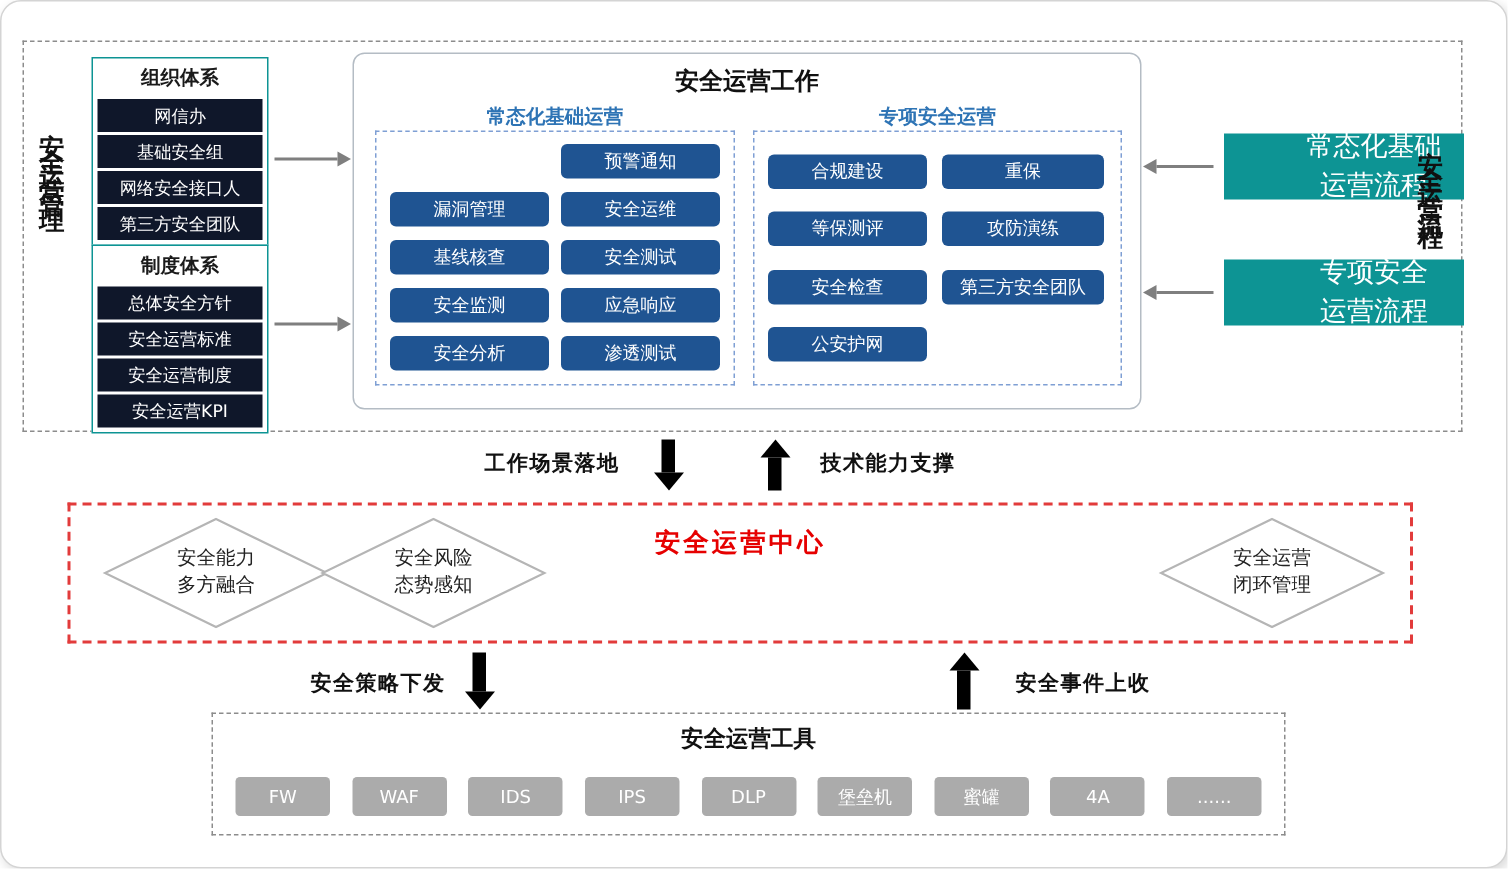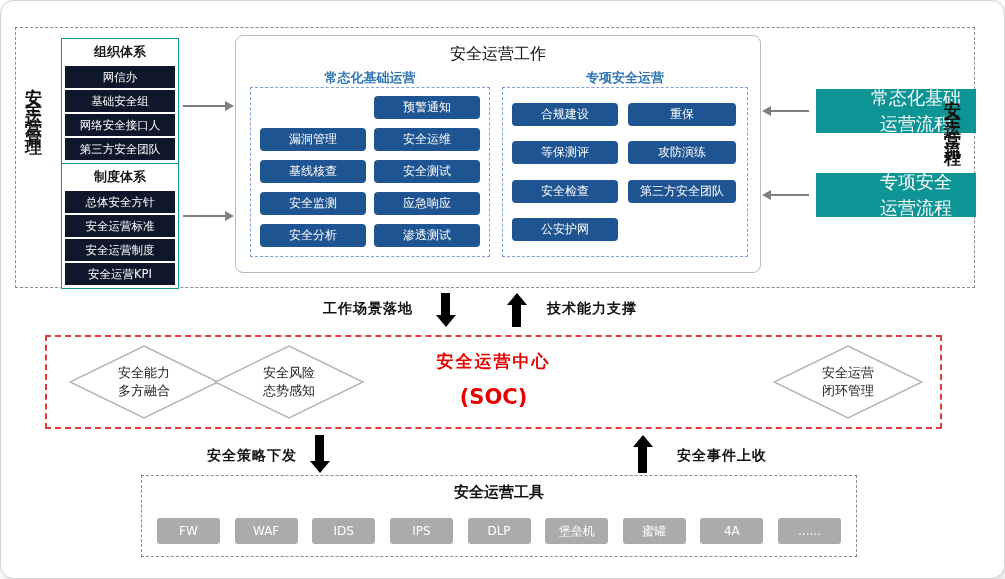--- a/index.html
+++ b/index.html
@@ -30,21 +30,21 @@
     position: absolute; width: 120px; height: 44px; background: #0d9494; color: #ffffff;
     font-size: 18px; display: flex; align-items: center; justify-content: center;
     text-align: center; white-space: pre-line; line-height: 1.45; padding-left: 40px;
   }
 
   
   .center-box {
     position: absolute; left: 234px; top: 34px; width: 526px; height: 238px;
     background: #fff; border: 1px solid #b4bcc4; border-radius: 8px; box-sizing: border-box;
   }
-  .center-title { position: absolute; left: 0; width: 100%; top: 8px; text-align: center; font-size: 16px; font-weight: normal; }
+  .center-title { position: absolute; left: 0; width: 100%; top: 8px; text-align: center; font-size: 16px; font-weight: bold; }
   .sub-title { position: absolute; text-align: center; font-weight: bold; font-size: 13px; color: #2e74b5; }
   .blue-dashed { position: absolute; border: 1.4px dashed #7f9fd4; box-sizing: border-box; }
   .blue-btn {
     position: absolute; width: 106px; height: 23px; background: #1f5492; color: #fff;
     font-size: 12px; display: flex; align-items: center; justify-content: center; border-radius: 4px;
   }
 
   
   .harrow { position: absolute; height: 2px; background: #7f7f7f; }
   .harrow.right::after {
@@ -158,21 +158,20 @@
 
   <div class="vlabel" style="left:941px; top:86px;">安全运营流程</div>
 
   <div class="conn-label" style="left:322px; top:299px;">工作场景落地</div>
   <div class="varrow down" style="left:440px; top:292px; height:22px;"></div>
   <div class="varrow up" style="left:511px; top:304px; height:22px;"></div>
   <div class="conn-label" style="left:546px; top:299px;">技术能力支撑</div>
 
   <div class="soc-box">
     <div class="soc-title">安全运营中心</div>
-    <div class="soc-subtitle">(SOC)</div>
   </div>
 
   <div class="diamond" style="left:67px; top:344px;">
     <svg viewBox="0 0 152 74" preserveAspectRatio="none">
       <polygon points="76,1 150,37 76,73 2,37" fill="#ffffff" stroke="#b5b5b5" stroke-width="1.4"></polygon>
     </svg>
     <div class="diamond-label">安全能力
 多方融合</div>
   </div>
   <div class="diamond" style="left:212px; top:344px;">

